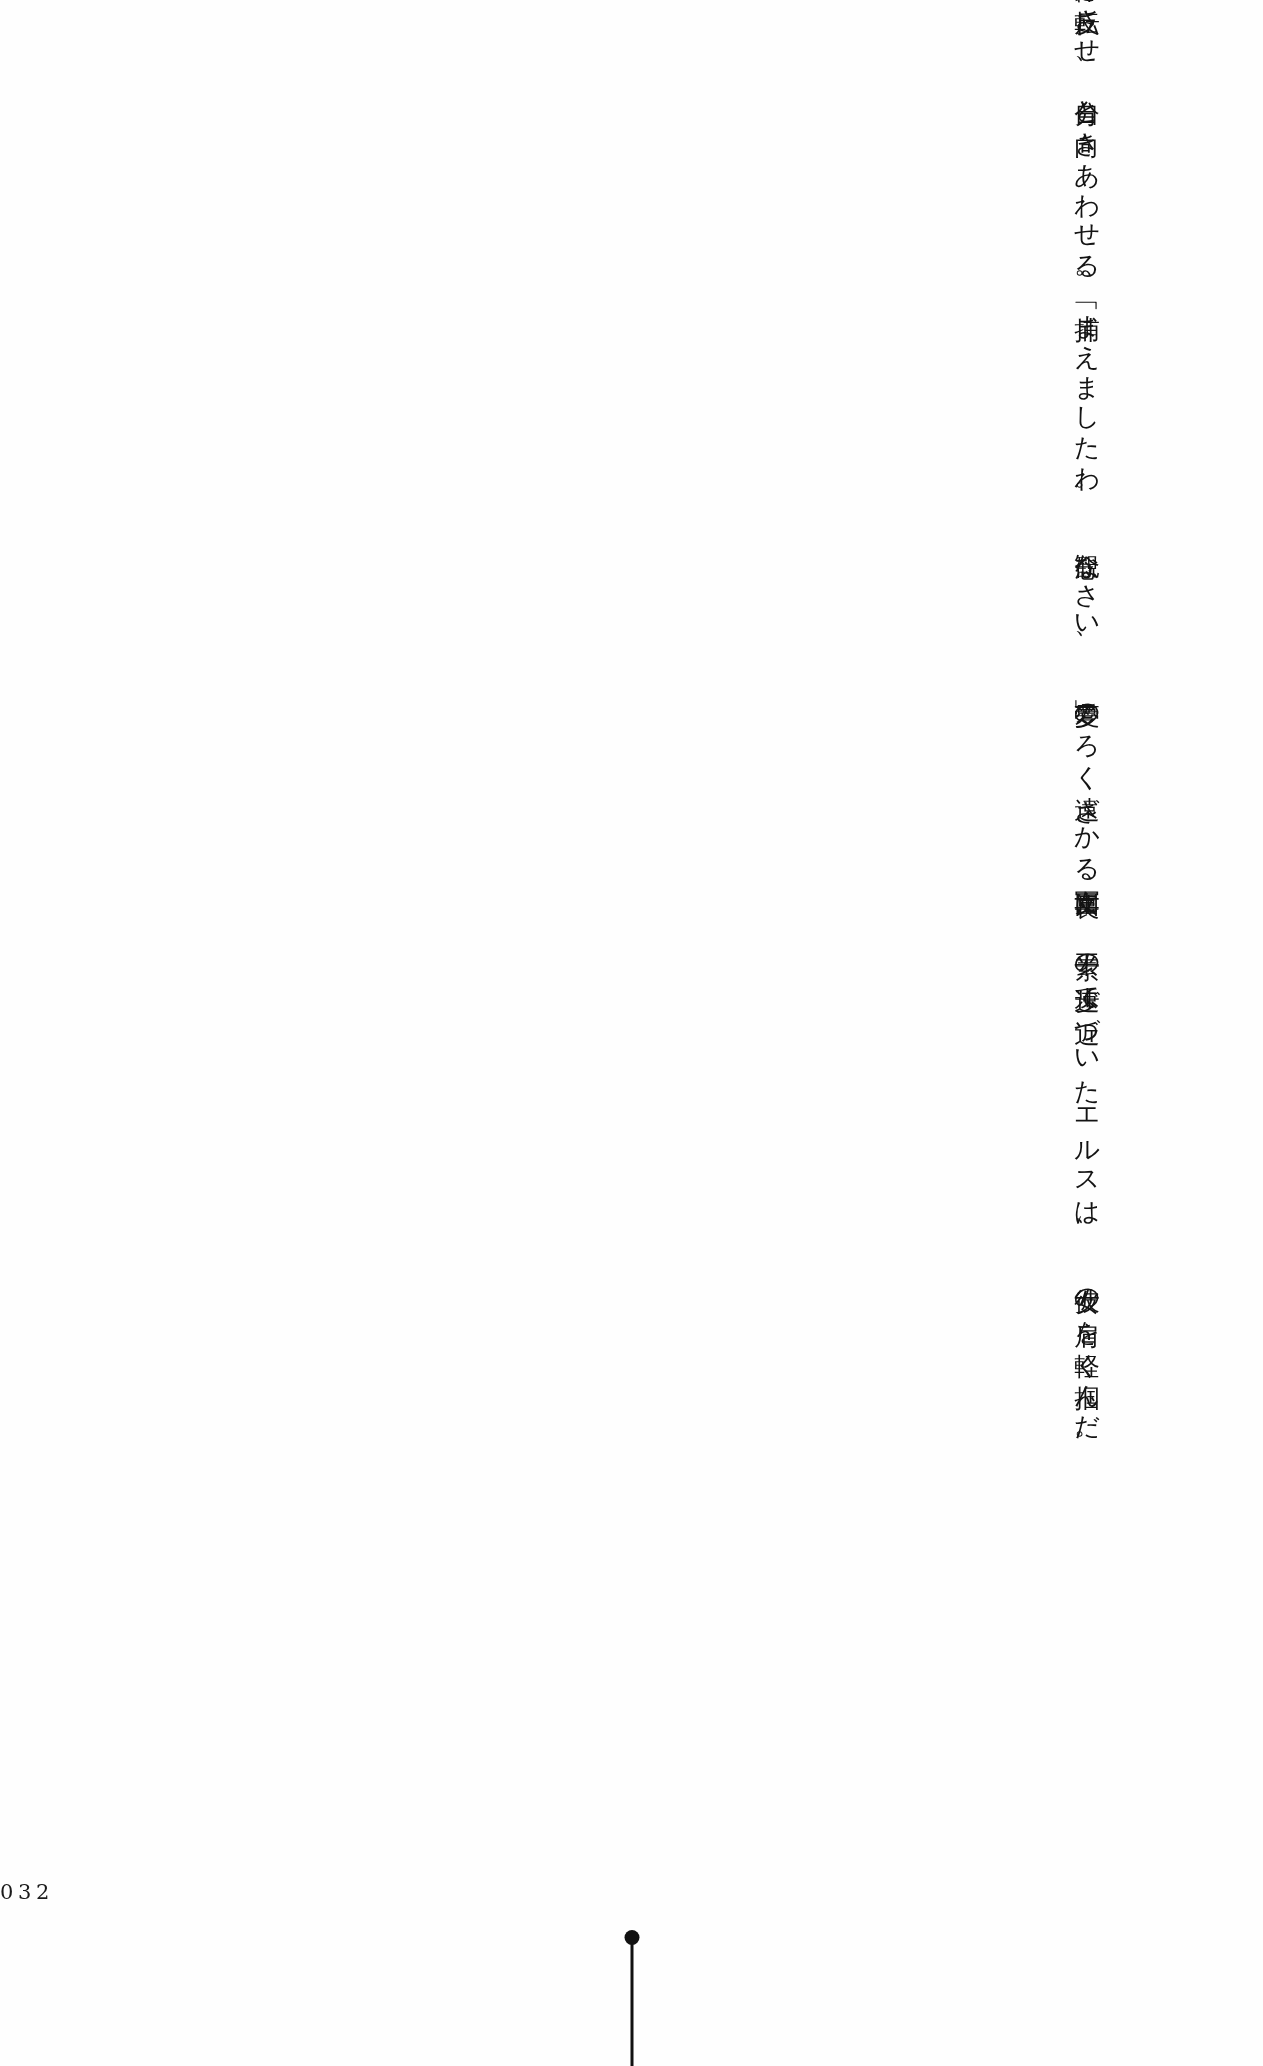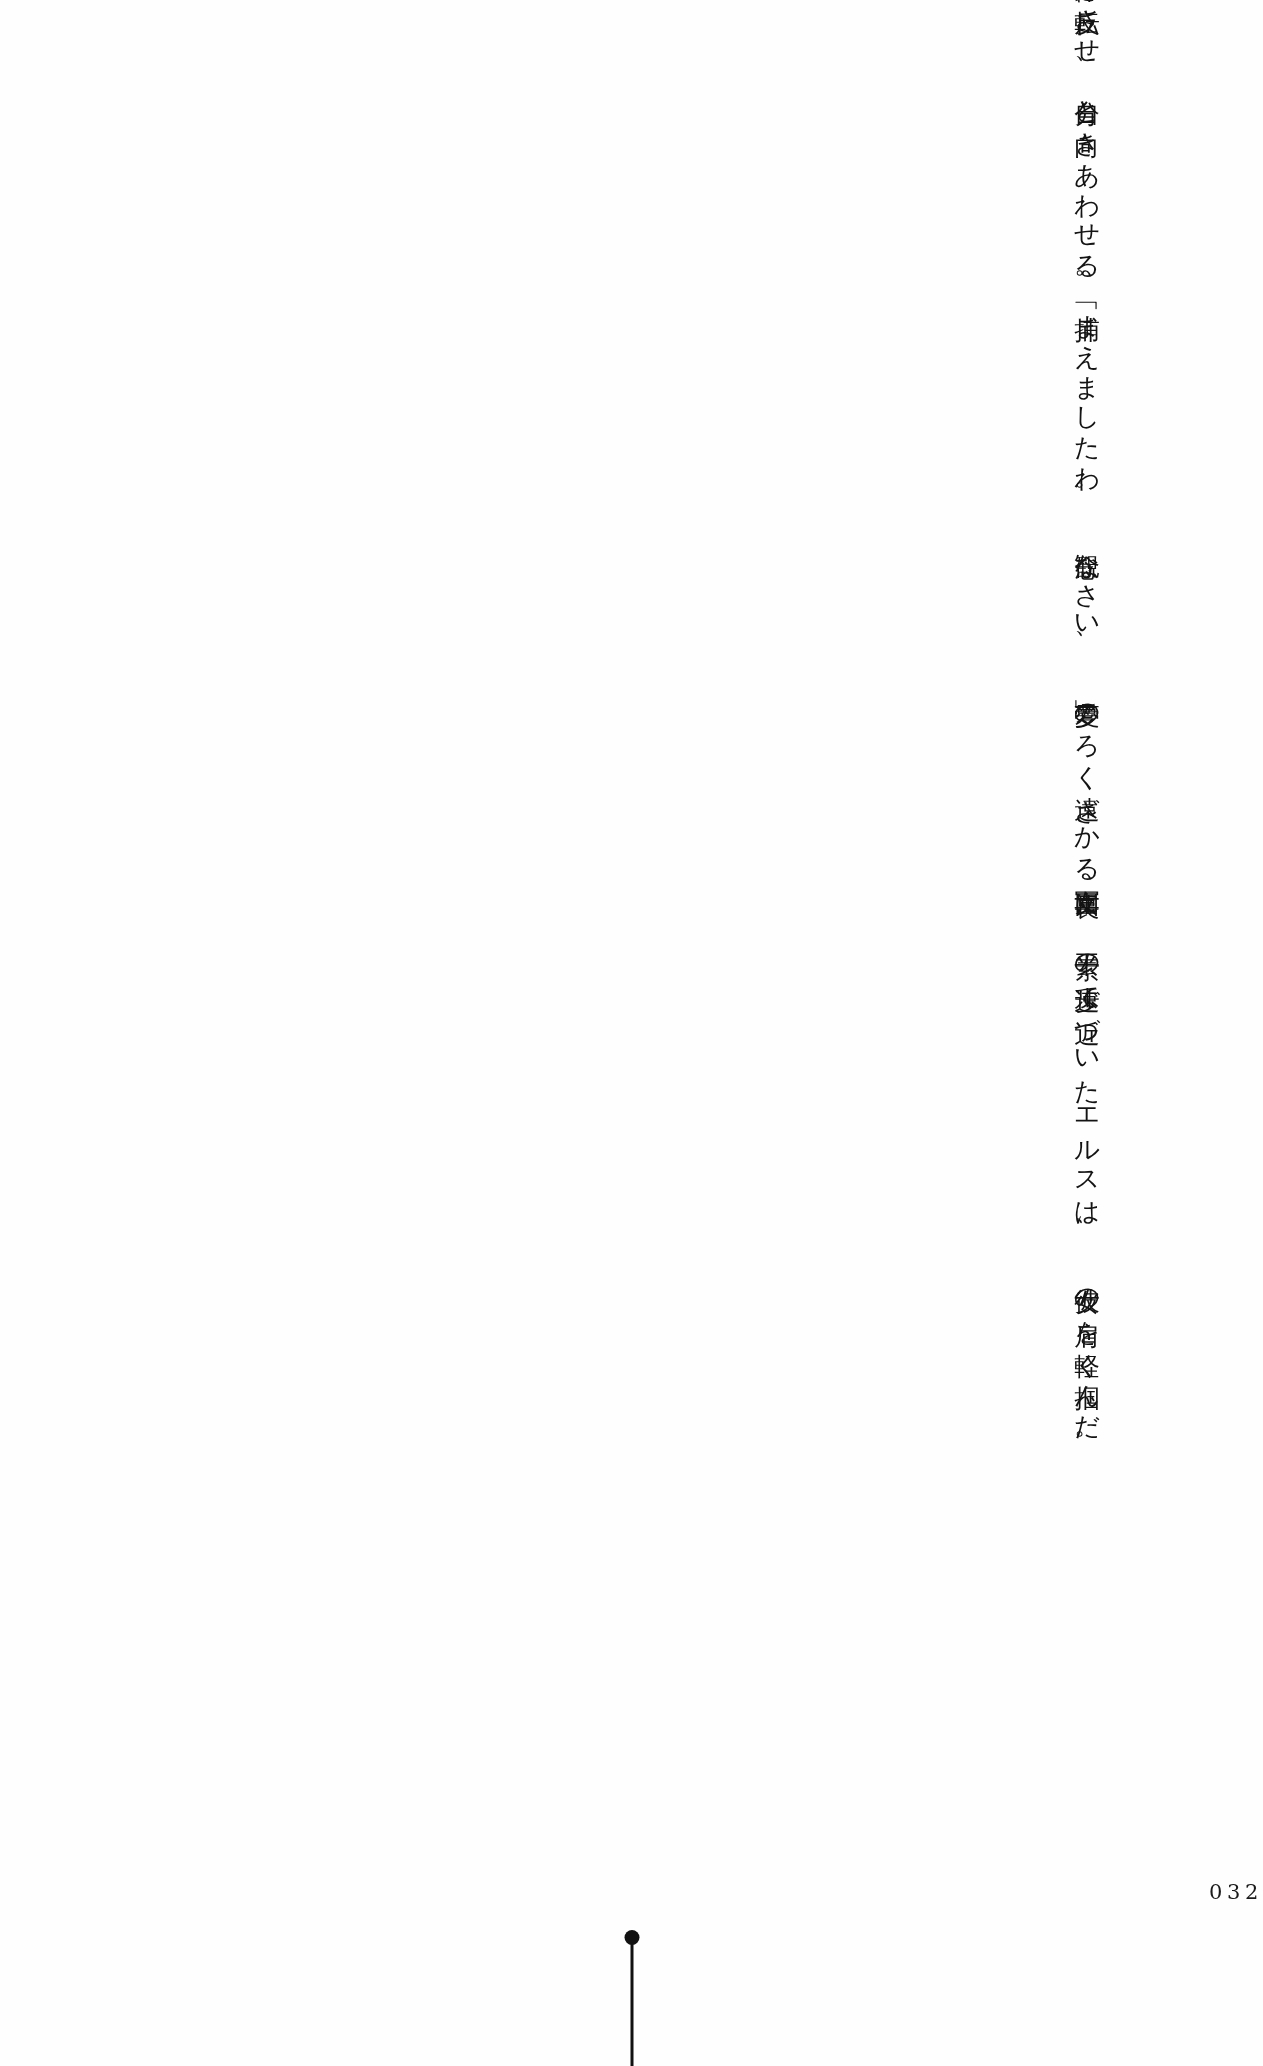--- a/index.html
+++ b/index.html
@@ -56,21 +56,21 @@
     box-sizing: content-box;
     color: #131313;
   }
 
   
   .folio {
     position: absolute;
     left: 0;
     right: 0;
     top: 1880px;
-    text-align: right;
+    text-align: left;
     font-size: 21px;
     letter-spacing: 0.22em;
     color: #1a1a1a;
     font-family: "DejaVu Serif", "Liberation Serif", serif;
   }
 
   .spine-mark {
     position: absolute;
     left: 50%;
     transform: translateX(-50%);

